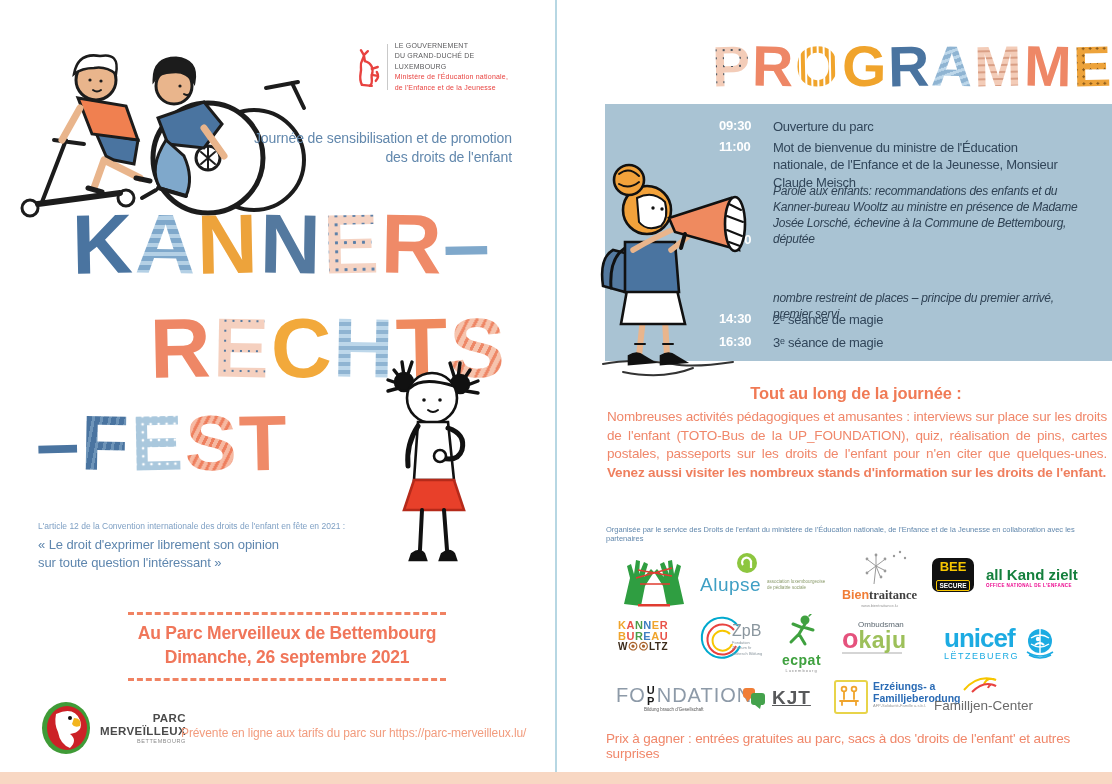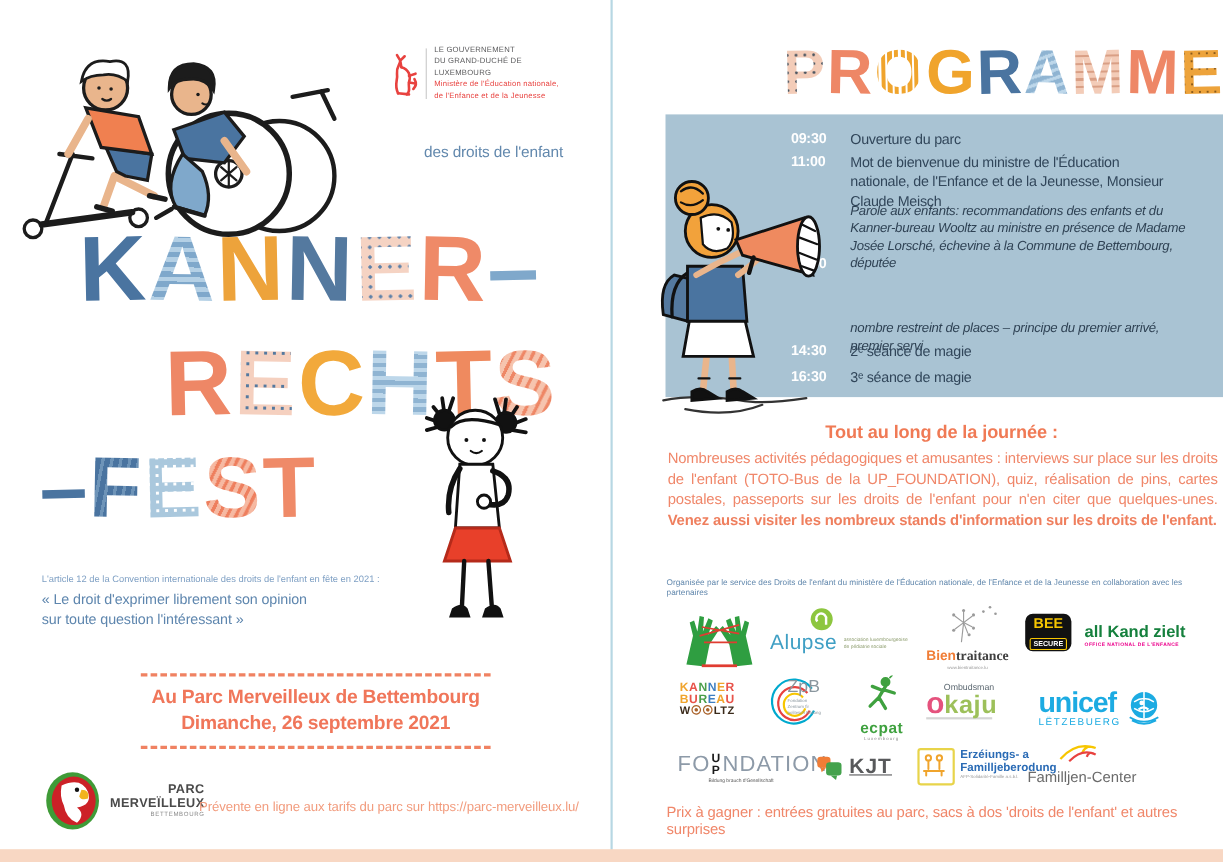--- a/index.html
+++ b/index.html
@@ -207,20 +207,21 @@
       <div class="gov-sep"></div>
       <div class="gov-text">
         <div>LE GOUVERNEMENT</div>
         <div>DU GRAND-DUCHÉ DE LUXEMBOURG</div>
         <div class="red">Ministère de l'Éducation nationale,</div>
         <div class="red">de l'Enfance et de la Jeunesse</div>
       </div>
     </div>
 
     <div class="subtitle">
+      <div>Journée de sensibilisation et de promotion</div>
       <div>des droits de l'enfant</div>
     </div>
 
     <div class="dtitle kanner"><span class="lt">K</span><span class="lt">A</span><span class="lt">N</span><span class="lt">N</span><span class="lt">E</span><span class="lt">R</span><span class="lt">–</span></div>
     <div class="dtitle rechts"><span class="lt">R</span><span class="lt">E</span><span class="lt">C</span><span class="lt">H</span><span class="lt">T</span><span class="lt">S</span></div>
     <div class="dtitle fest"><span class="lt">–</span><span class="lt">F</span><span class="lt">E</span><span class="lt">S</span><span class="lt">T</span></div>
 
     <svg class="abs" style="left:362px;top:358px;" width="135" height="207" viewBox="0 0 135 207">
       <g stroke="#111" stroke-width="2.6" fill="none" stroke-linecap="round">
 
@@ -411,21 +412,21 @@
       <div class="onk-name">all Kand zielt</div>
       <div class="onk-tag">OFFICE NATIONAL DE L'ENFANCE</div>
     </div>
 
     <div class="plogo kbw" style="left:618px;top:620px;">
       <div><span class="lt">K</span><span class="lt">A</span><span class="lt">N</span><span class="lt">N</span><span class="lt">E</span><span class="lt">R</span></div>
       <div><span class="lt">B</span><span class="lt">U</span><span class="lt">R</span><span class="lt">E</span><span class="lt">A</span><span class="lt">U</span></div>
       <div class="w">W<span class="o">⦿⦿</span>LTZ</div>
     </div>
 
-    <div class="plogo" style="left:698px;top:616px;display:flex;">
+    <div class="plogo" style="left:698px;top:616px;display:flex;align-items:center;gap:16px;">
       <svg width="46" height="46" viewBox="0 0 46 46">
         <path d="M40,10 A20,20 0 1 0 42,30" stroke="#00a9ce" stroke-width="2" fill="none"></path>
         <path d="M36,14 A15,15 0 1 0 38,30" stroke="#e8423f" stroke-width="2" fill="none"></path>
         <path d="M32,18 A10,10 0 1 0 34,28" stroke="#f7c600" stroke-width="2" fill="none"></path>
       </svg>
       <div style="margin-left:-28px;">
         <span class="zpb-name">ZpB</span>
         <div class="zpb-tag">
           <div>Fondation</div>
           <div>Zentrum fir</div>

